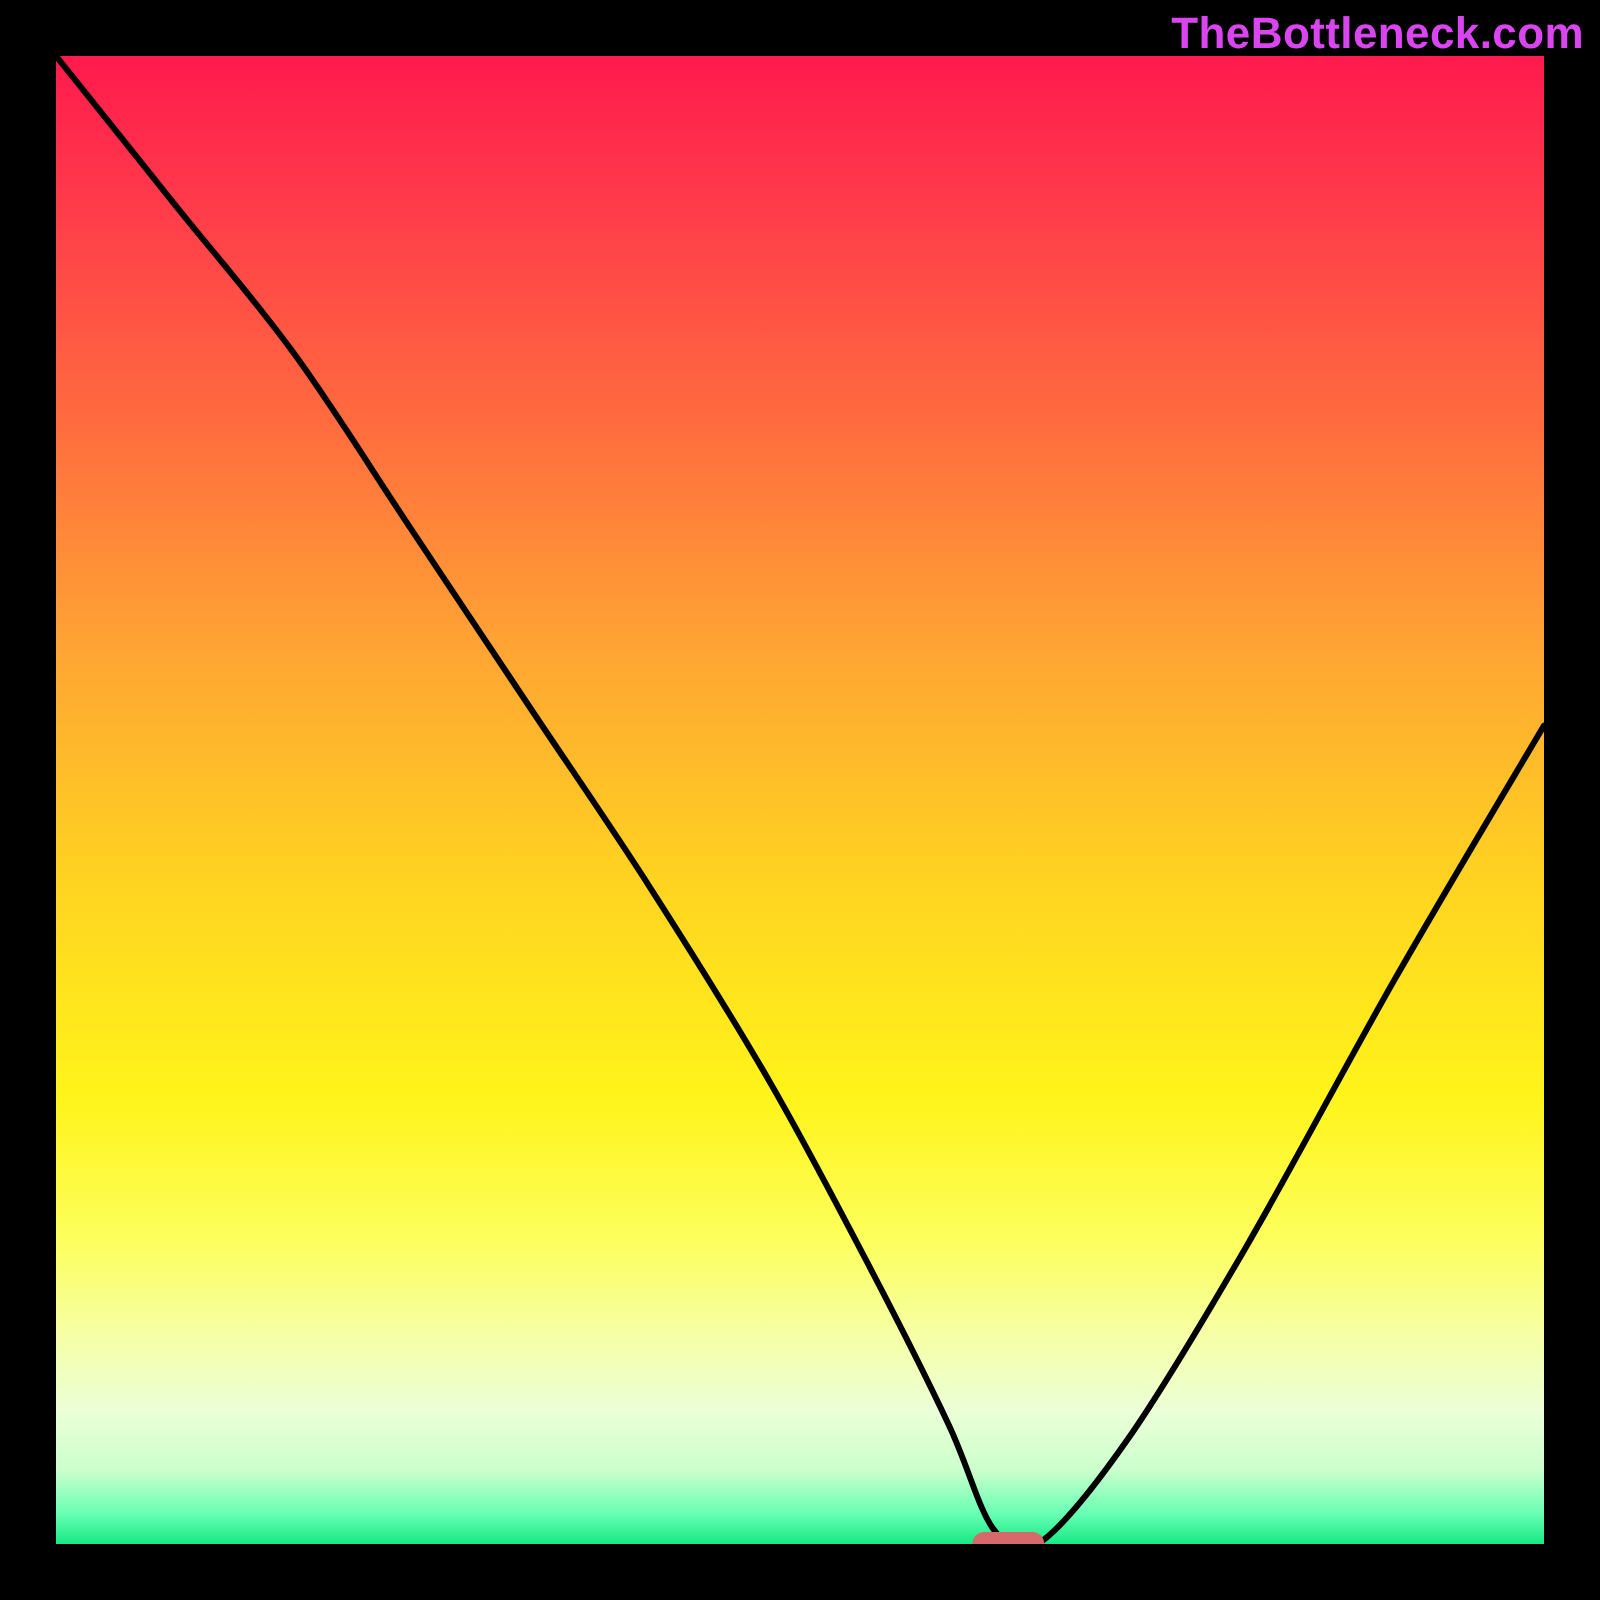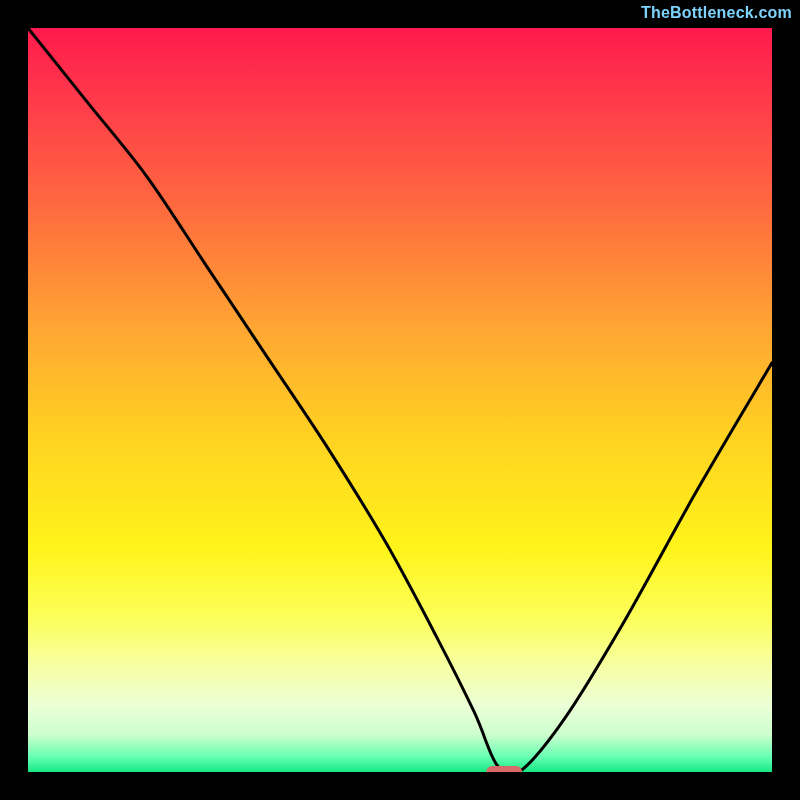--- a/index.html
+++ b/index.html
@@ -43,22 +43,22 @@
     position: absolute;
     left: 0;
     top: 0;
     width: 100%;
     height: 100%;
   }
   .watermark {
     position: absolute;
     top: 4px;
     right: 8px;
-    color: #7dd3fc;
-    font-size: 16px;
+    color: #d946ef;
+    font-size: 22px;
     font-weight: 600;
     letter-spacing: 0.2px;
     user-select: none;
   }
 </style>
 </head>
 <body>
 
 <div class="frame">
   <div class="plot-area">

